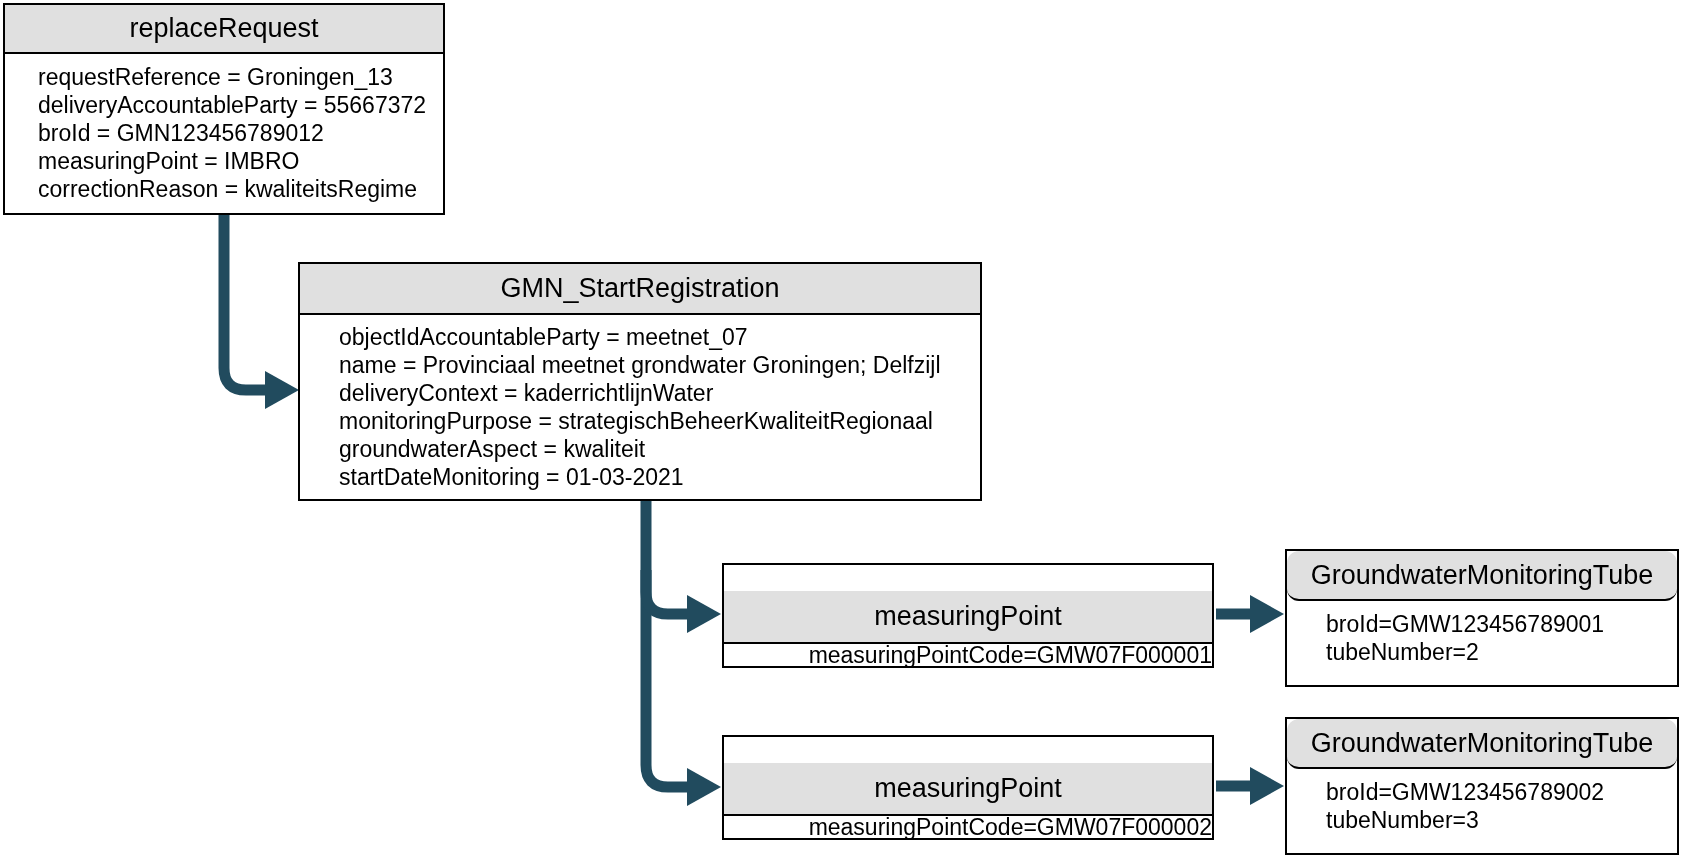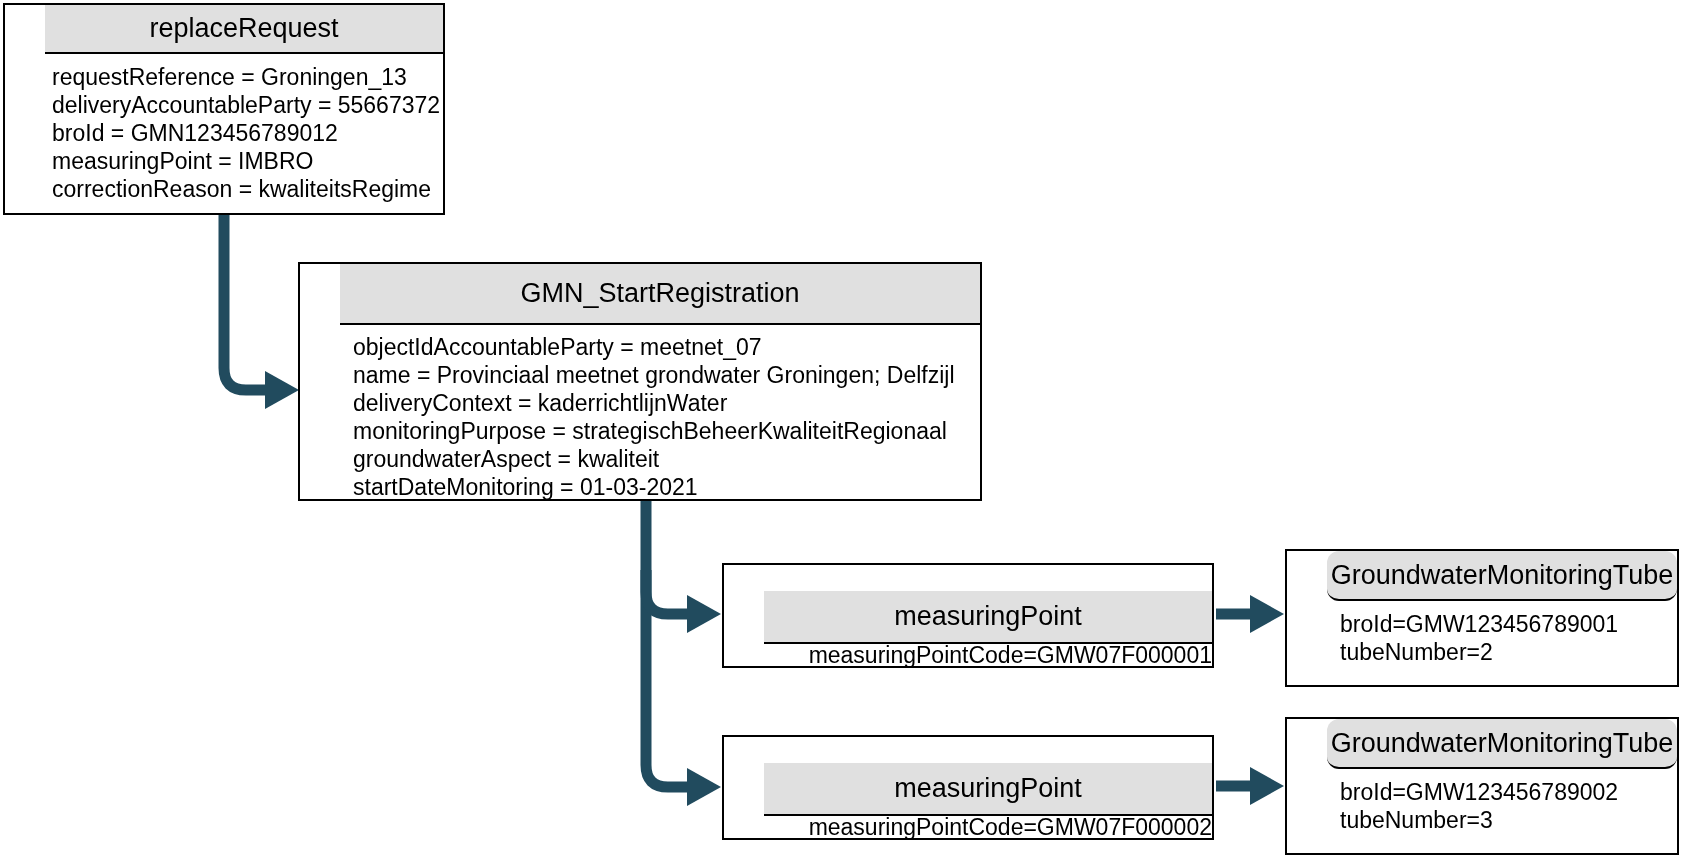--- a/index.html
+++ b/index.html
@@ -35,48 +35,48 @@
   }
   .edge-head { fill: var(--arrow); stroke: none; }
 
   .node {
     position: absolute;
     border: 2px solid var(--border);
     background: var(--background);
     z-index: 1;
     display: flex;
     flex-direction: column;
-    padding-left: 40px;
   }
   .node-header {
     background: var(--header-fill);
     border-bottom: 2px solid var(--border);
     display: flex;
     align-items: center;
     justify-content: center;
     font-size: 27px;
     flex: 0 0 auto;
   }
   .node-body {
     font-size: 23px;
     line-height: 28px;
     flex: 1 1 auto;
     white-space: nowrap;
     overflow: hidden;
+    margin-left: 26px;
   }
   .attr-line { white-space: nowrap; }
 
   
   #node-replace { left: 3px; top: 3px; width: 442px; height: 212px; }
   #node-replace .node-header { height: 49px; }
   #node-replace .node-body { padding: 9px 8px 8px 7px; }
 
   
   #node-gmn { left: 298px; top: 262px; width: 684px; height: 239px; }
-  #node-gmn .node-header { height: 61px; }
+  #node-gmn .node-header { height: 51px; }
   #node-gmn .node-body { padding: 8px 12px 8px 13px; }
 
   
   #node-mp1 { left: 722px; top: 563px; width: 492px; height: 105px; }
   #node-mp2 { left: 722px; top: 735px; width: 492px; height: 105px; }
   #node-mp1 .node-header, #node-mp2 .node-header { height: 53px; margin-top: 26px; }
   #node-mp1 .node-body, #node-mp2 .node-body {
     display: flex; align-items: center; padding: 0 0 0 14px; justify-content: flex-end;
   }
 

